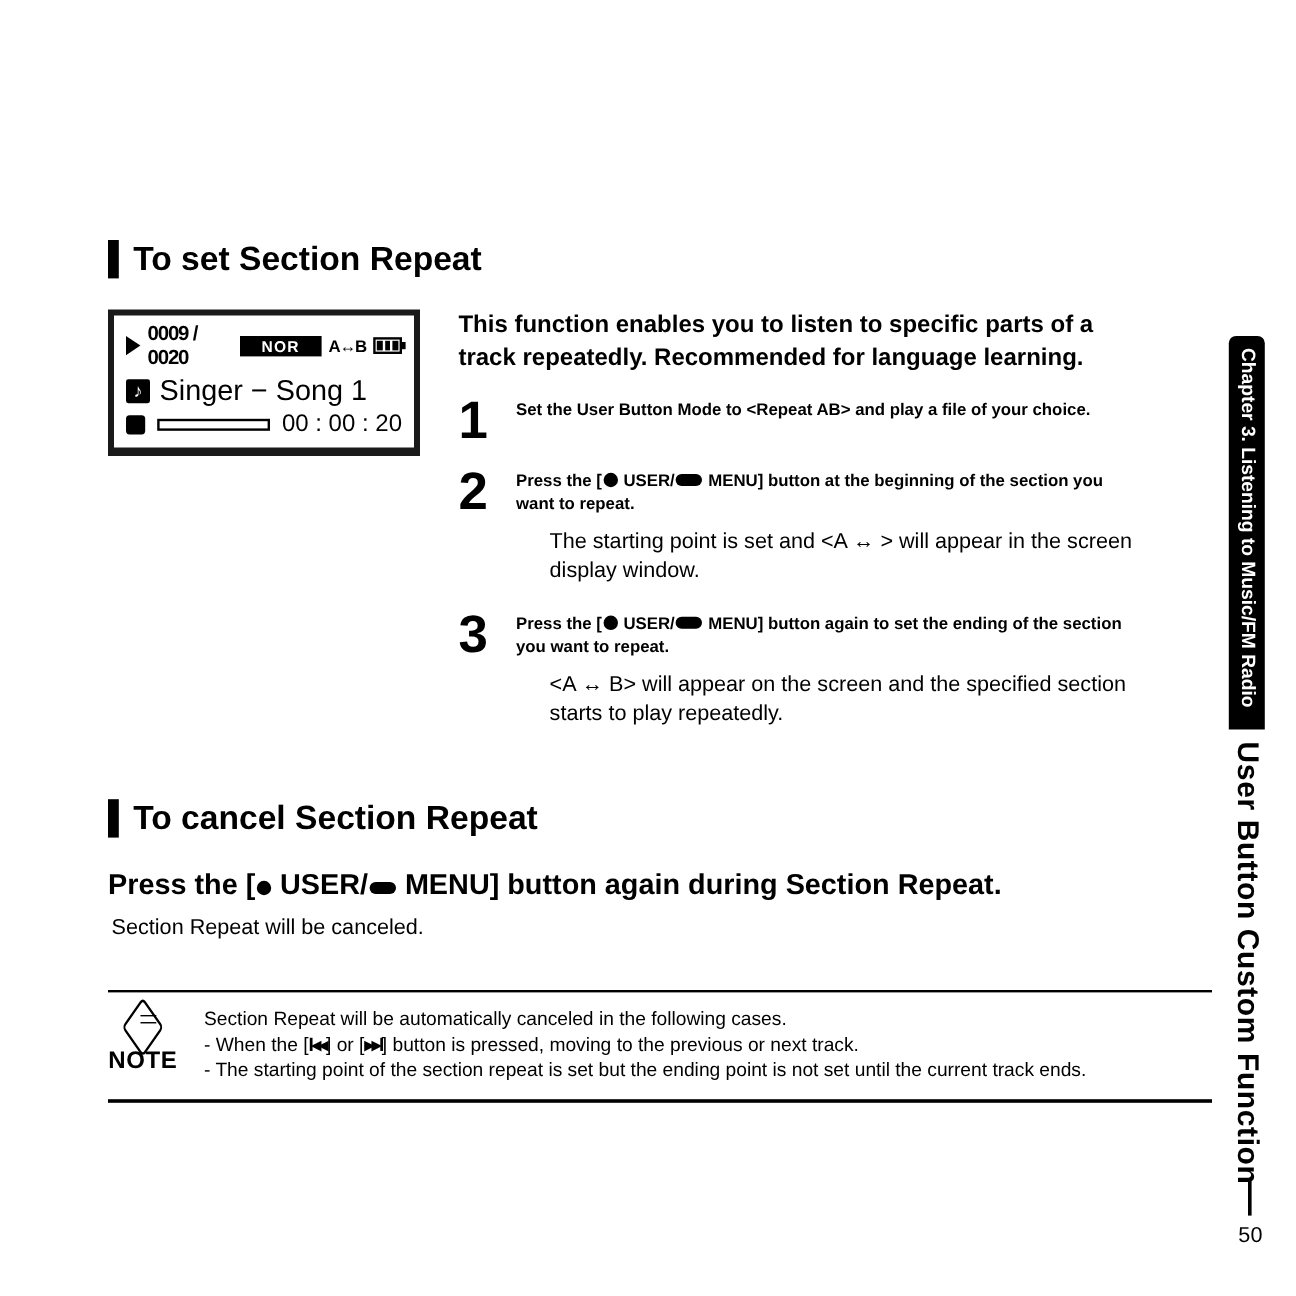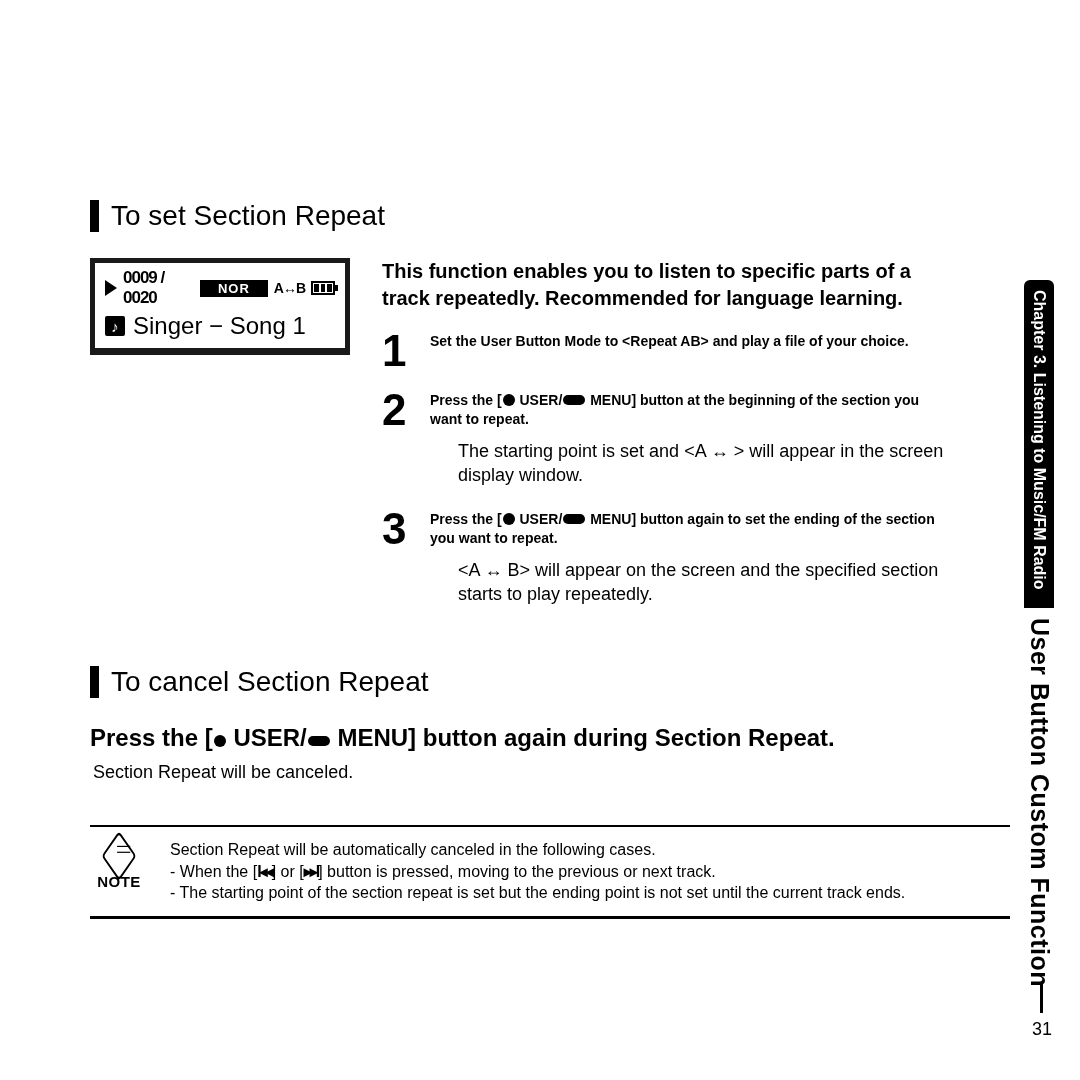--- a/index.html
+++ b/index.html
@@ -74,21 +74,21 @@
     margin-bottom: 26px;
   }
   .sec-heading .bar {
     width: 9px;
     height: 32px;
     background: #000;
   }
   .sec-heading h2 {
     margin: 0;
     font-size: 28px;
-    font-weight: normal;
+    font-weight: bold;
   }
 
   
   .top-block {
     display: flex;
     align-items: flex-start;
     gap: 32px;
     width: 860px;
   }
 
@@ -251,21 +251,21 @@
   }
   .note-pencil::after {
     content:"";
     position:absolute;
     left:5px; top:2px;
     width:16px; height:4px;
     border-bottom:1.5px solid #000;
     border-top:1.5px solid #000;
     transform: rotate(-45deg);
   }
-  .note-label { font-size: 15px; font-weight: bold; letter-spacing: .5px; }
+  .note-label { font-size: 20px; font-weight: bold; letter-spacing: .5px; }
   .note-body { font-size: 16px; line-height: 1.35; }
 </style>
 </head>
 <body>
 
 <div class="page">
 
   <div class="side-tab">
     <div class="chapter-strip">Chapter 3.  Listening to Music/FM Radio</div>
     <div class="feature-strip">User Button Custom Function</div>
@@ -287,20 +287,25 @@
         <span class="batt">
             <i></i>
             <i></i>
             <i></i>
           </span>
       </div>
       <div class="row2">
         <span class="music-note">♪</span>
         <span>Singer − Song 1</span>
       </div>
+      <div class="row3">
+        <span class="rec-dot"></span>
+        <span class="progress"></span>
+        <span class="timecode">00 : 00 : 20</span>
+      </div>
     </div>
 
     <div style="flex:1">
       <div class="intro-text">This function enables you to listen to specific parts of a track repeatedly. Recommended for language learning.</div>
 
       <ol class="steps">
         <li class="step">
           <div class="step-num">1</div>
           <div class="step-body">
             <div class="step-main">Set the User Button Mode to &lt;Repeat AB&gt; and play a file of your choice.</div>
@@ -348,14 +353,14 @@
     </div>
     <div class="note-body">
       <div>Section Repeat will be automatically canceled in the following cases.</div>
       <div>
         <span>- When the [</span><span class="skip-left">I◂◂</span><span>] or [</span><span class="skip-right">▸▸I</span><span>] button is pressed, moving to the previous or next track.</span>
       </div>
       <div>- The starting point of the section repeat is set but the ending point is not set until the current track ends.</div>
     </div>
   </div>
 
-  <div class="page-num">31</div>
+  <div class="page-num">50</div>
 </div>
 
 </body></html>

